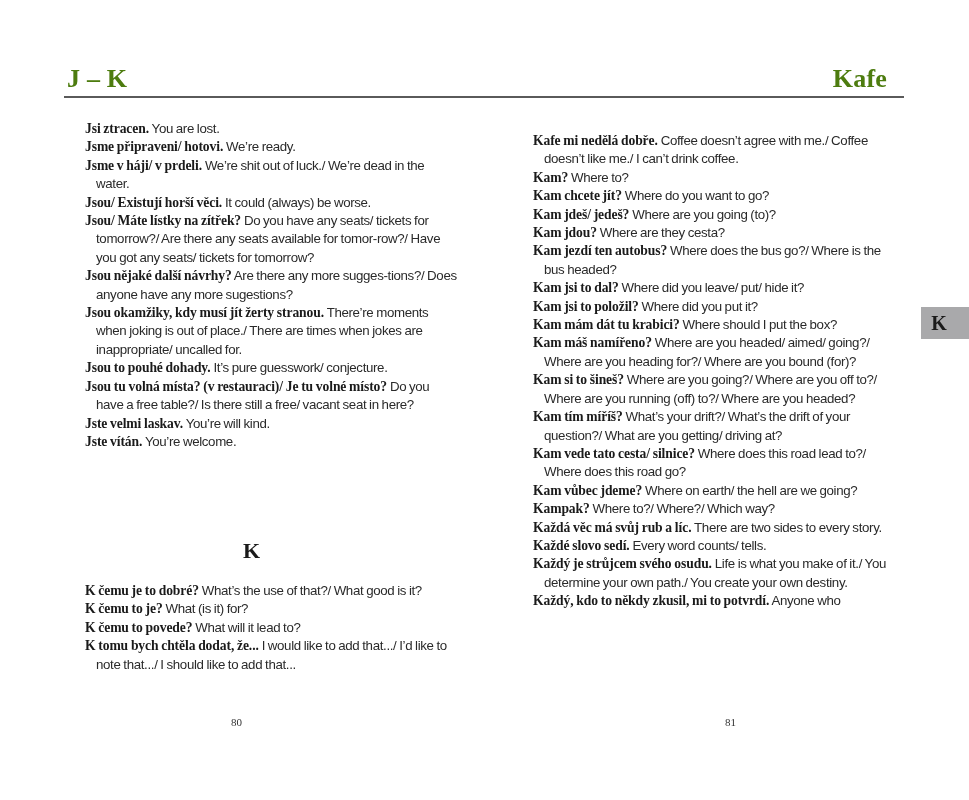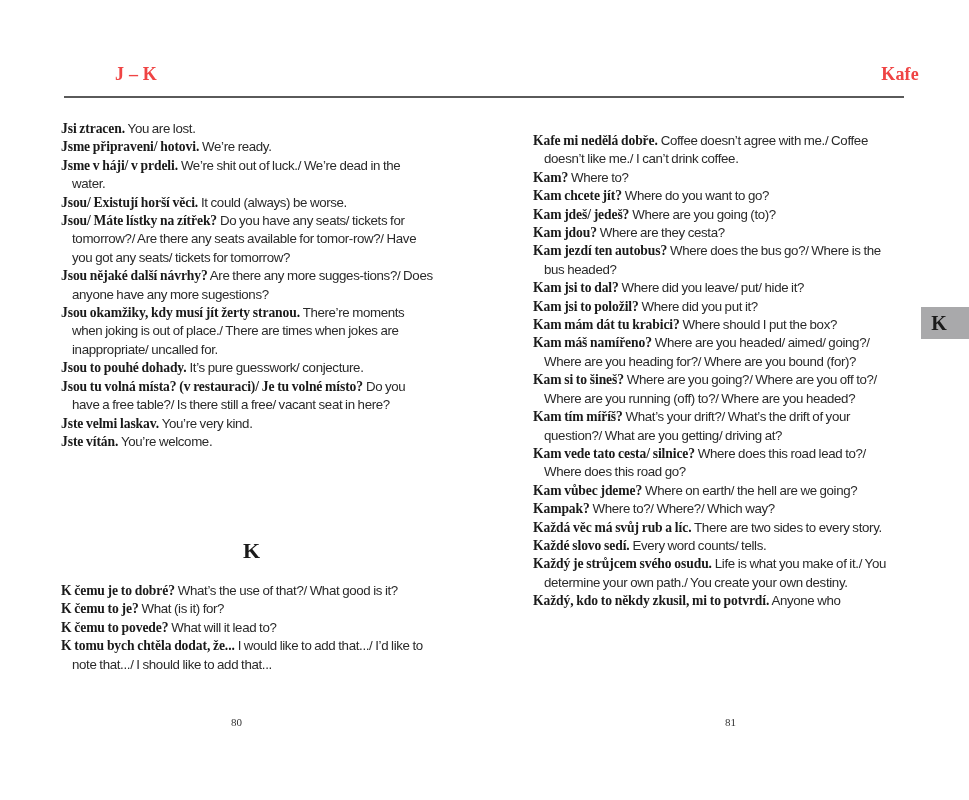--- a/index.html
+++ b/index.html
@@ -1,22 +1,22 @@
 <!DOCTYPE html>
 <html><head>
   <meta charset="utf-8">
   <style>
     html, body { margin: 0; padding: 0; background: #ffffff; }
     body { width: 969px; height: 800px; position: relative; overflow: hidden; color: #1a1a1a; }
-    .running-head { position: absolute; top: 64px; font-family: "Liberation Serif", serif; font-weight: bold; font-size: 18px; color: #ef4444; letter-spacing: 0.2px; margin-left: 48px; }
+    .running-head { position: absolute; top: 64px; font-family: "Liberation Serif", serif; font-weight: bold; font-size: 26px; color: #4d7c0f; letter-spacing: 0.2px; }
     .head-left { left: 67px; }
-    .head-right { right: 50px; text-align: center; }
+    .head-right { right: 82px; text-align: center; }
     .head-rule { position: absolute; top: 96px; left: 64px; width: 840px; height: 2px; background: #5a5a5a; }
     .column { position: absolute; top: 120px; font-family: "Liberation Sans", sans-serif; font-size: 13.3px; line-height: 18.4px; color: #2a2a2a; }
-    .col-left { left: 61px; width: 372px; }
+    .col-left { left: 85px; width: 372px; }
     .col-right { left: 533px; width: 370px; margin-top: 12px; }
     .entry { padding-left: 11px; text-indent: -11px; margin: 0; letter-spacing: -0.35px; word-spacing: -0.5px; }
     .cz { font-family: "Liberation Serif", serif; font-weight: bold; font-size: 13.6px; letter-spacing: -0.1px; color: #1a1a1a; }
     .section-letter { position: absolute; left: 243px; top: 538px; font-family: "Liberation Serif", serif; font-weight: bold; font-size: 22px; color: #1a1a1a; }
     .col-left-2 { top: 582px; }
     .thumb-tab { position: absolute; left: 921px; top: 307px; width: 48px; height: 32px; background: #a9a9ab; display: flex; align-items: center; justify-content: center; font-family: "Liberation Serif", serif; font-weight: bold; font-size: 20px; color: #1a1a1a; box-sizing: border-box; padding-right: 12px; }
     .page-num { position: absolute; top: 716px; font-family: "Liberation Serif", serif; font-size: 11px; color: #333; }
     .pn-left { left: 231px; }
     .pn-right { left: 725px; }
   </style>
@@ -29,21 +29,21 @@
   <div class="column col-left">
     <p class="entry"><span class="cz">Jsi ztracen.</span> <span>You are lost.</span></p>
     <p class="entry"><span class="cz">Jsme připraveni/ hotovi.</span> <span>We’re ready.</span></p>
     <p class="entry"><span class="cz">Jsme v háji/ v prdeli.</span> <span>We’re shit out of luck./ We’re dead in the water.</span></p>
     <p class="entry"><span class="cz">Jsou/ Existují horší věci.</span> <span>It could (always) be worse.</span></p>
     <p class="entry"><span class="cz">Jsou/ Máte lístky na zítřek?</span> <span>Do you have any seats/ tickets for tomorrow?/ Are there any seats available for tomor-row?/ Have you got any seats/ tickets for tomorrow?</span></p>
     <p class="entry"><span class="cz">Jsou nějaké další návrhy?</span> <span>Are there any more sugges-tions?/ Does anyone have any more sugestions?</span></p>
     <p class="entry"><span class="cz">Jsou okamžiky, kdy musí jít žerty stranou.</span> <span>There’re moments when joking is out of place./ There are times when jokes are inappropriate/ uncalled for.</span></p>
     <p class="entry"><span class="cz">Jsou to pouhé dohady.</span> <span>It’s pure guesswork/ conjecture.</span></p>
     <p class="entry"><span class="cz">Jsou tu volná místa? (v restauraci)/ Je tu volné místo?</span> <span>Do you have a free table?/ Is there still a free/ vacant seat in here?</span></p>
-    <p class="entry"><span class="cz">Jste velmi laskav.</span> <span>You’re very kind.</span></p>
+    <p class="entry"><span class="cz">Jste velmi laskav.</span> <span>You’re will kind.</span></p>
     <p class="entry"><span class="cz">Jste vítán.</span> <span>You’re welcome.</span></p>
   </div>
 
   <div class="section-letter">K</div>
 
   <div class="column col-left col-left-2">
     <p class="entry"><span class="cz">K čemu je to dobré?</span> <span>What’s the use of that?/ What good is it?</span></p>
     <p class="entry"><span class="cz">K čemu to je?</span> <span>What (is it) for?</span></p>
     <p class="entry"><span class="cz">K čemu to povede?</span> <span>What will it lead to?</span></p>
     <p class="entry"><span class="cz">K tomu bych chtěla dodat, že...</span> <span>I would like to add that.../ I’d like to note that.../ I should like to add that...</span></p>

